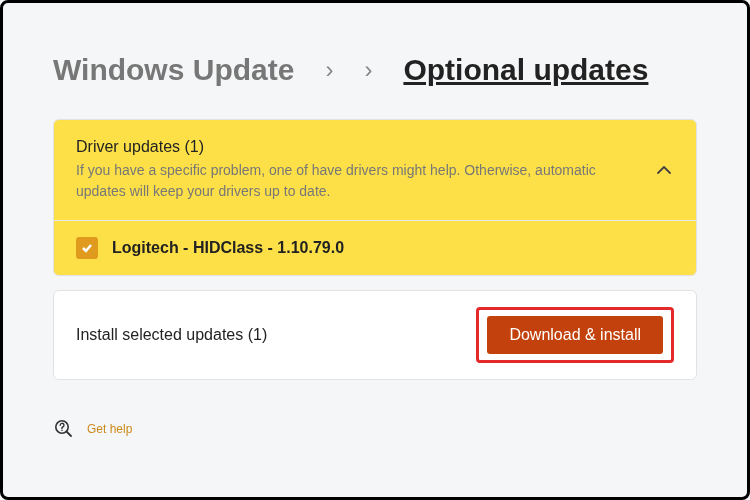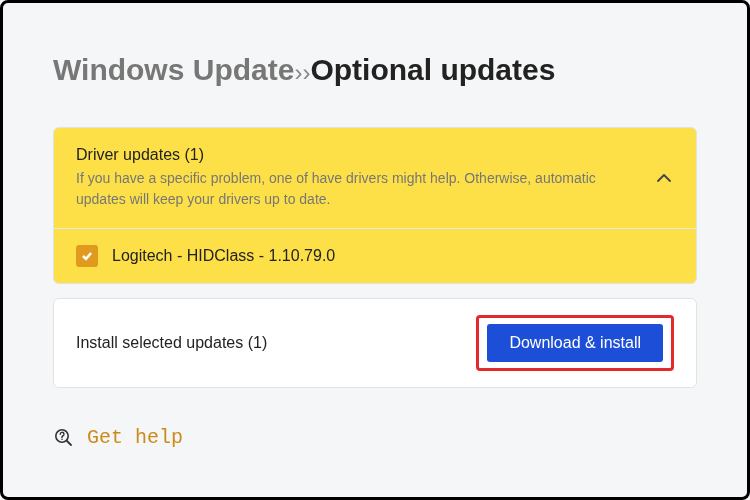--- a/index.html
+++ b/index.html
@@ -15,39 +15,40 @@
       border: 3px solid #000;
       border-radius: 8px;
       overflow: hidden;
       position: relative;
     }
     .content {
       padding: 50px 50px 0 50px;
     }
     .breadcrumb {
       display: flex;
-      align-items: flex-end;
-      gap: 0;
-      margin-bottom: 40px;
+      align-items: center;
+      gap: 31px;
+      margin-bottom: 32px;
     }
     .breadcrumb-link {
       font-size: 30px;
       font-weight: 600;
       color: #777;
       cursor: pointer;
     }
     .breadcrumb-sep {
       font-size: 24px;
       color: #888;
       font-weight: 300;
     }
     .breadcrumb-current {
       font-size: 30px;
       font-weight: 600;
       color: #222;
+      text-decoration: underline;
     }
     .card-group {
       border: 1px solid #e2e2e2;
       border-radius: 6px;
       background: #fde047;
       margin-bottom: 14px;
     }
     .expander-header {
       display: flex;
       align-items: center;
@@ -98,41 +99,42 @@
       cursor: pointer;
     }
     .checkbox svg {
       stroke: #fff;
       stroke-width: 2.5;
       fill: none;
     }
     .update-label {
       font-size: 16px;
       color: #222;
+      font-weight: bold;
     }
     .install-bar {
       border: 1px solid #e2e2e2;
       border-radius: 6px;
       background: #fff;
       padding: 16px 22px;
       display: flex;
       align-items: center;
       justify-content: space-between;
     }
     .install-text {
       font-size: 16px;
       color: #222;
     }
     .install-btn-wrapper {
       border: 3px solid #e3292a;
       border-radius: 4px;
       padding: 6px 8px;
     }
     .install-btn {
-      background: #1d4ed8;
+      background: #c2410c;
       color: #fff;
       font-size: 16px;
       font-weight: 500;
       border: none;
       padding: 10px 22px;
       border-radius: 3px;
       cursor: pointer;
     }
     .help-row {
       display: flex;
@@ -144,24 +146,23 @@
     .help-icon {
       width: 22px;
       height: 22px;
       display: flex;
       align-items: center;
       justify-content: center;
       color: #333;
     }
     .help-link {
       color: #cc8a1a;
-      font-size: 20px;
+      font-size: 12px;
       font-weight: 500;
       cursor: pointer;
-      font-family: Liberation Mono, monospace;
     }
   </style>
 </head>
 <body>
 
 <div class="content">
 
   <div class="breadcrumb">
     <span class="breadcrumb-link">Windows Update</span>
     <span class="breadcrumb-sep">›</span>

